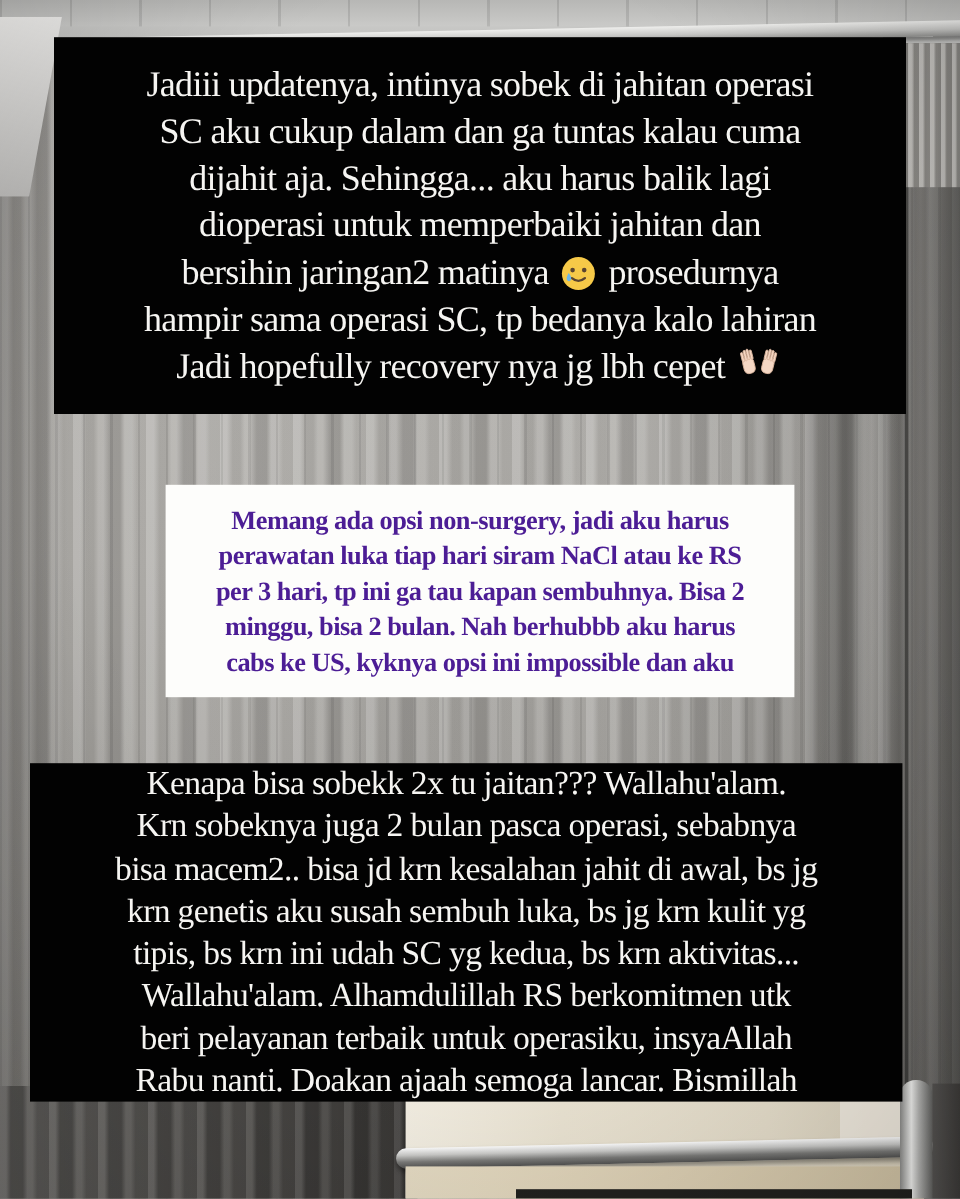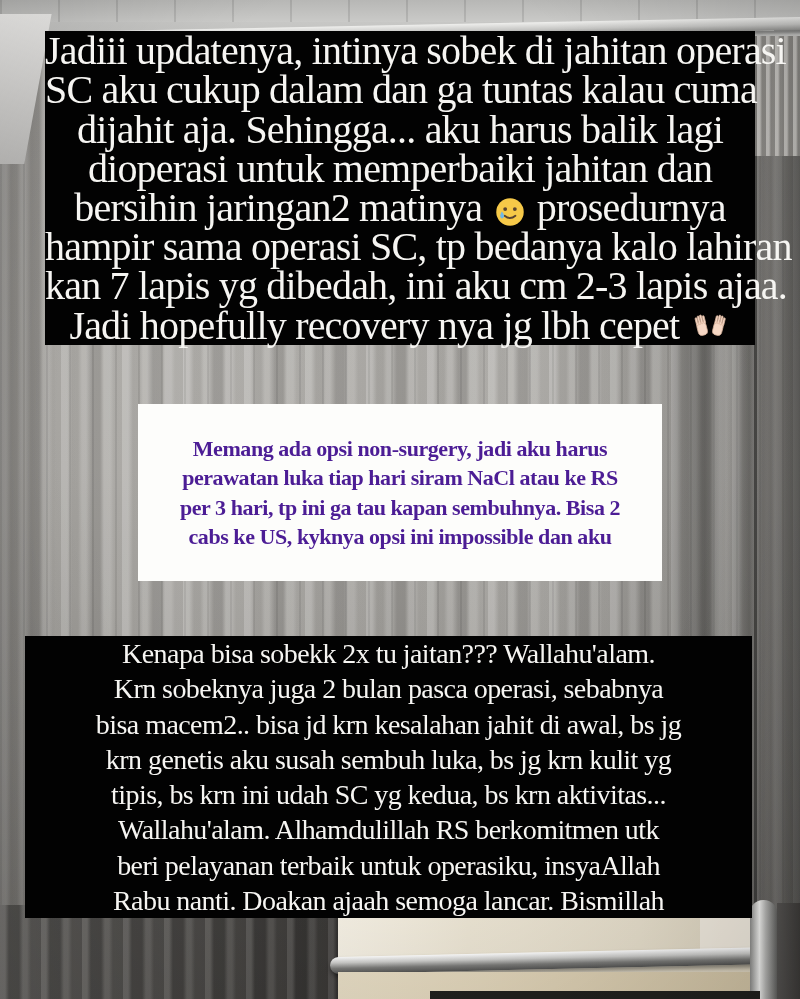--- a/index.html
+++ b/index.html
@@ -62,21 +62,21 @@
     background:linear-gradient(90deg,#565452,#3d3b39);}
   .bottom-strip{position:absolute;left:430px;top:991px;width:330px;height:8px;background:#21211e;}
   .vignette{position:absolute;inset:0;
     background:radial-gradient(ellipse at 50% 42%,rgba(0,0,0,0) 55%,rgba(0,0,0,.16) 100%);}
   
   .block{position:absolute;display:flex;flex-direction:column;justify-content:center;
     text-align:center;white-space:nowrap;letter-spacing:-0.02em;z-index:10;}
   .block-dark{background:#020202;color:#f6f5f2;}
   .block-light{background:#fdfdfb;color:#4c1d95;font-weight:600;}
   .line{width:100%;}
-  #block-top{left:45px;top:31px;width:710px;height:314px;font-size:40px;line-height:39.2px;}
+  #block-top{left:45px;top:31px;width:710px;height:314px;font-size:30px;line-height:39.2px;}
   #block-mid{left:138px;top:404px;width:524px;height:177px;font-size:22px;line-height:29.5px;}
   #block-bottom{left:25px;top:636px;width:727px;height:282px;font-size:28px;line-height:35.25px;}
   .emoji{display:inline-block;vertical-align:-6px;margin:0 3px;}
   .emoji svg{display:block;}
 </style>
 </head>
 <body>
 
 <div class="canvas">
 
@@ -107,21 +107,20 @@
       <span class="emoji" aria-label="🥲"><svg viewBox="0 0 36 36" width="30" height="30">
           <circle cx="18" cy="18" r="16.5" fill="#f6c948"></circle>
           <circle cx="12.2" cy="14.5" r="2.3" fill="#594430"></circle>
           <circle cx="23.8" cy="14.5" r="2.3" fill="#594430"></circle>
           <path d="M11.5 22.5 Q18 28 24.5 22.5" stroke="#594430" stroke-width="2.3" fill="none" stroke-linecap="round"></path>
           <path d="M8.2 17.5 C6.2 21 5.6 23.4 7 25 C8.6 26.6 10.6 25.4 10.8 23.2 C11 21.2 9.6 19 8.2 17.5 Z" fill="#6fb7e8"></path>
       </svg></span>
       <span>prosedurnya</span>
     </div>
     <div class="line">hampir sama operasi SC, tp bedanya kalo lahiran</div>
-    <div class="line">kan 7 lapis yg dibedah, ini aku cm 2-3 lapis ajaa.</div>
     <div class="line">
       <span>Jadi hopefully recovery nya jg lbh cepet</span>
       <span class="emoji" aria-label="🙌🏻"><svg viewBox="0 0 40 36" width="36" height="32">
           <g fill="#f5d7c4" stroke="#d9b49c" stroke-width="0.8">
             <g transform="rotate(-14 12 22)">
               <rect x="7" y="10" width="10.5" height="15" rx="4.5"></rect>
               <rect x="7.2" y="4" width="2.1" height="9" rx="1"></rect>
               <rect x="10" y="2.6" width="2.1" height="10" rx="1"></rect>
               <rect x="12.8" y="2.2" width="2.1" height="10" rx="1"></rect>
               <rect x="15.6" y="3.6" width="2.1" height="9" rx="1"></rect>
@@ -135,20 +134,21 @@
             </g>
           </g>
       </svg></span>
     </div>
   </div>
 
   <div class="block block-light" id="block-mid">
     <div class="line">Memang ada opsi non-surgery, jadi aku harus</div>
     <div class="line">perawatan luka tiap hari siram NaCl atau ke RS</div>
     <div class="line">per 3 hari, tp ini ga tau kapan sembuhnya. Bisa 2</div>
+    <div class="line">minggu, bisa 2 bulan. Nah berhubbb aku harus</div>
     <div class="line">cabs ke US, kyknya opsi ini impossible dan aku</div>
   </div>
 
   <div class="block block-dark" id="block-bottom">
     <div class="line">Kenapa bisa sobekk 2x tu jaitan??? Wallahu'alam.</div>
     <div class="line">Krn sobeknya juga 2 bulan pasca operasi, sebabnya</div>
     <div class="line">bisa macem2.. bisa jd krn kesalahan jahit di awal, bs jg</div>
     <div class="line">krn genetis aku susah sembuh luka, bs jg krn kulit yg</div>
     <div class="line">tipis, bs krn ini udah SC yg kedua, bs krn aktivitas...</div>
     <div class="line">Wallahu'alam. Alhamdulillah RS berkomitmen utk</div>

